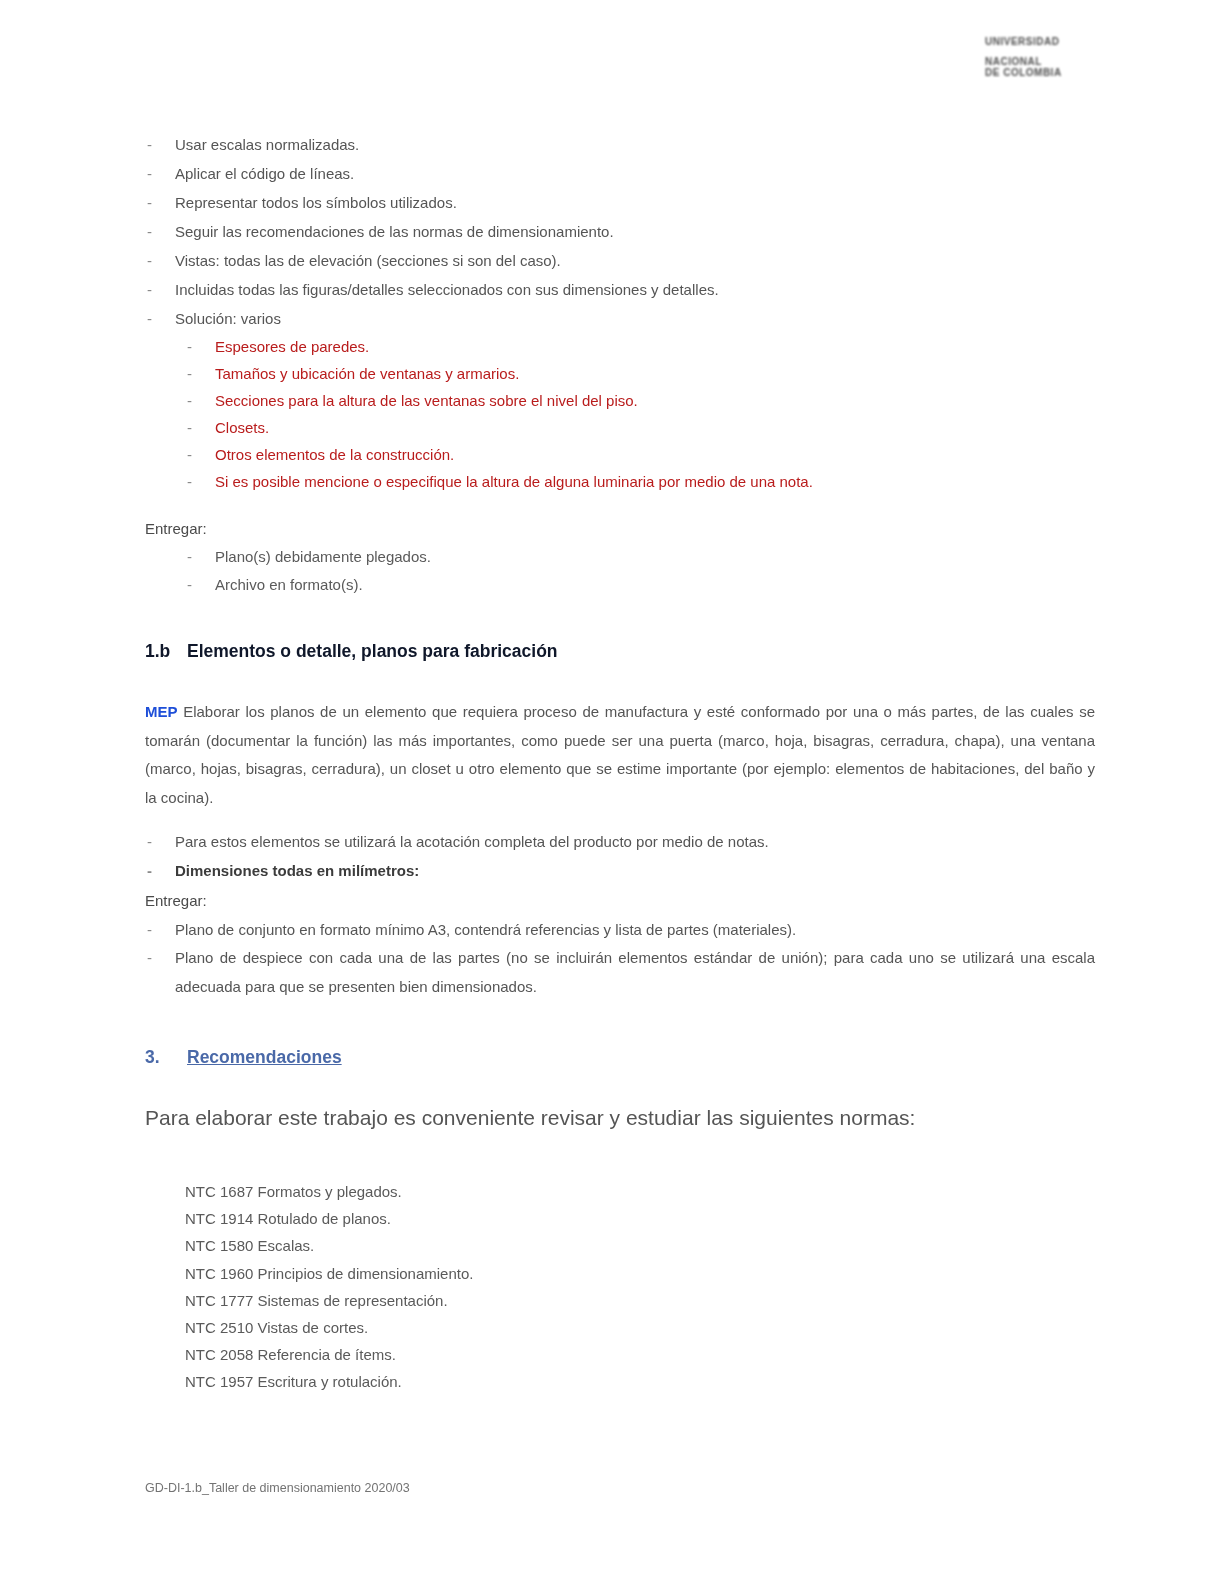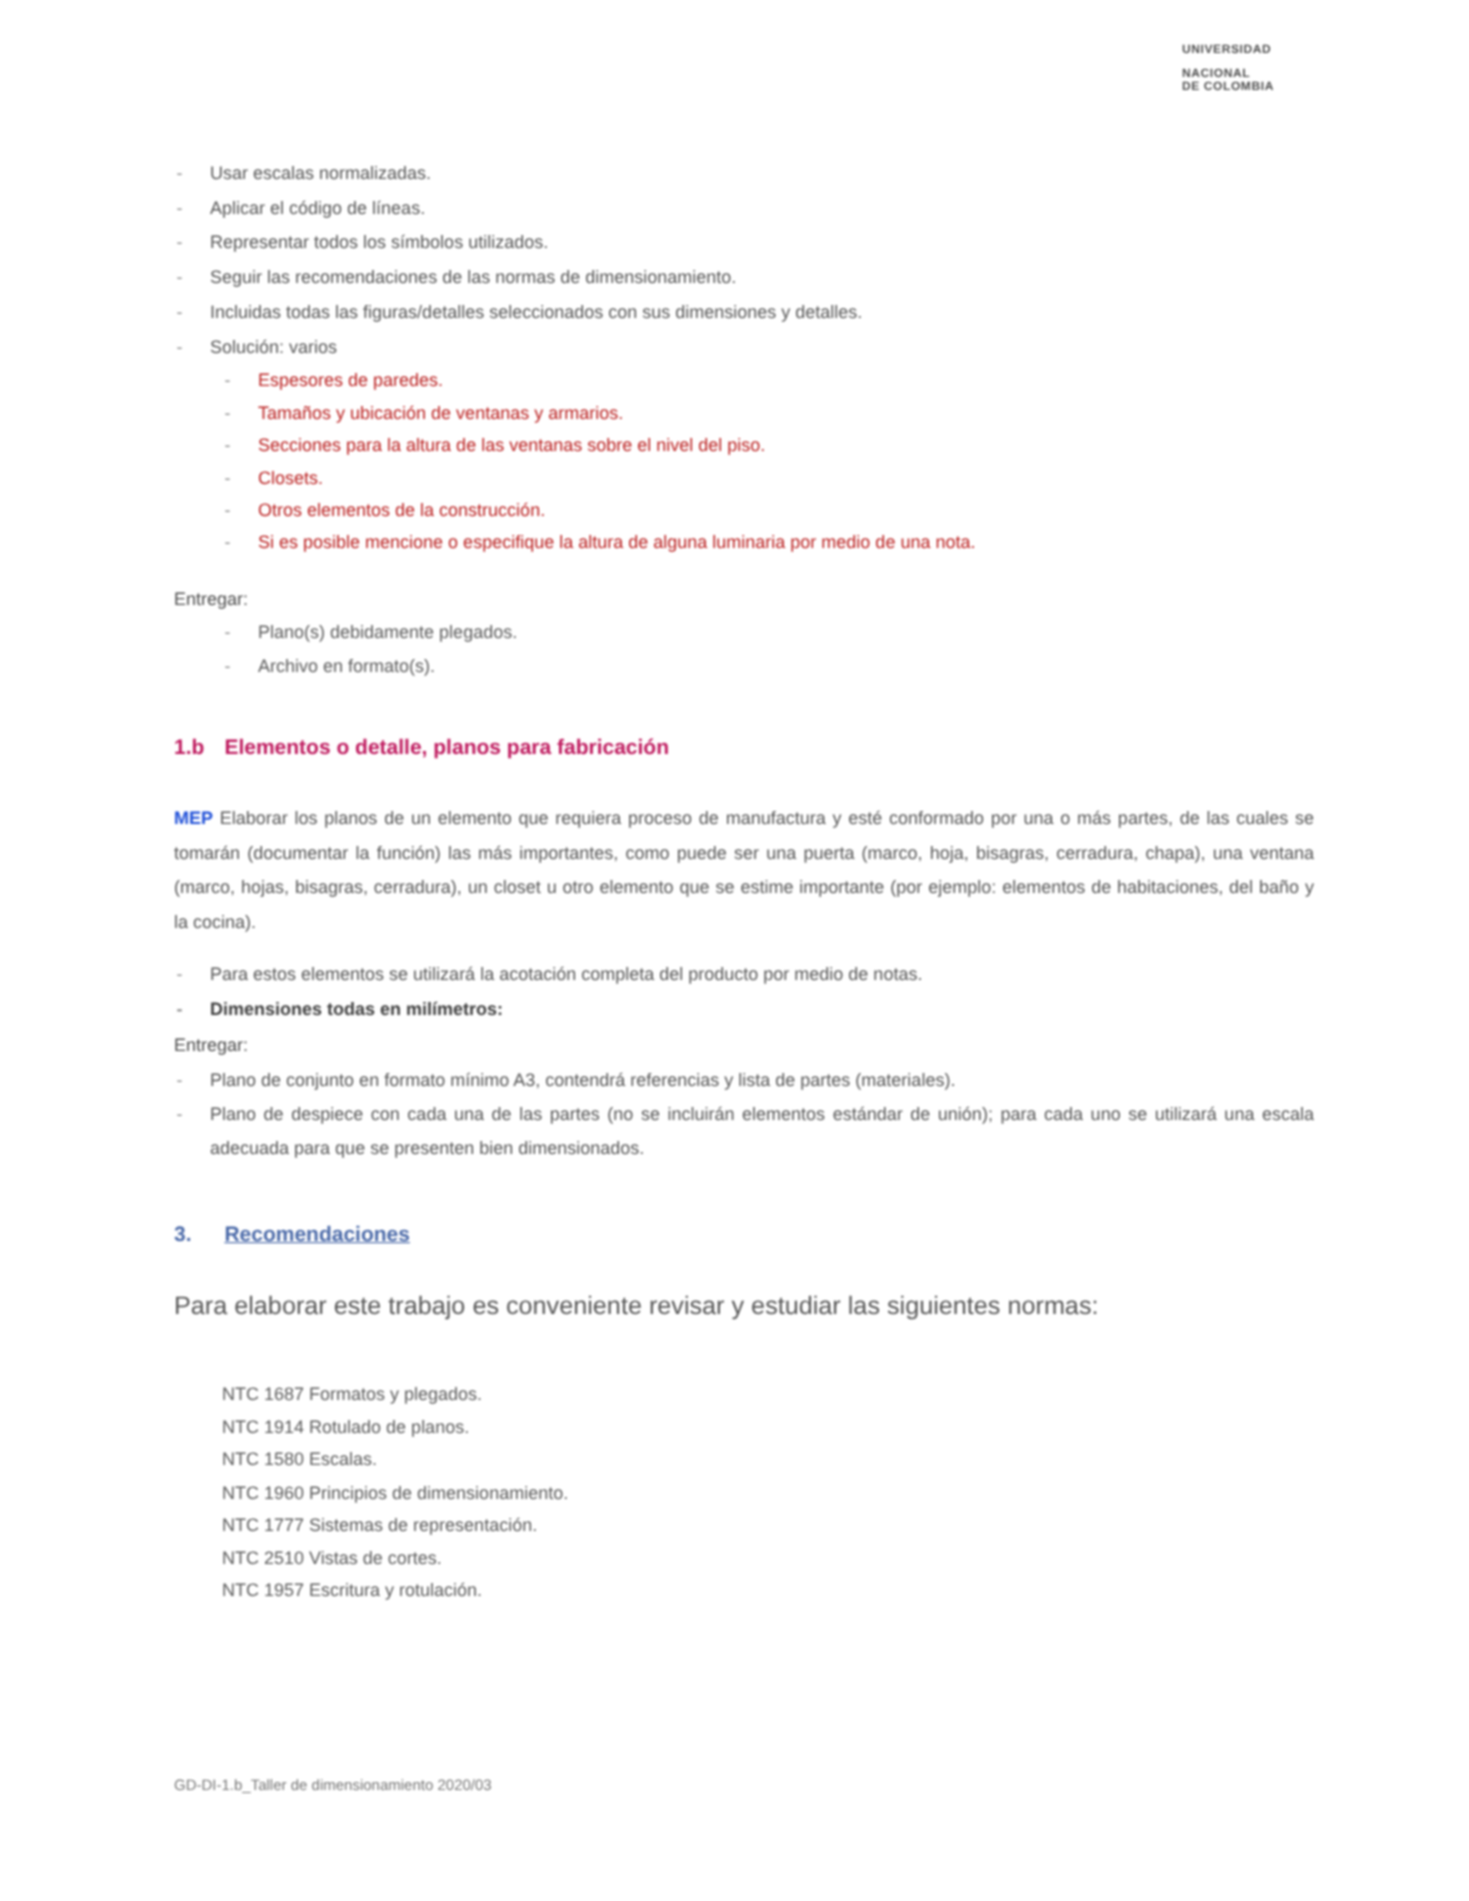--- a/index.html
+++ b/index.html
@@ -39,21 +39,21 @@
   .sub-list > li{position:relative;padding-left:30px;}
   .sub-list > li::before{content:"-";position:absolute;left:2px;color:#8a8a8a;}
   .entregar{margin-top:20px;font-size:15px;line-height:28px;color:#4a4a4a;}
   .entregar-list{margin-left:40px;font-size:15px;line-height:28px;color:#5a5a5a;}
   .entregar-list > li{position:relative;padding-left:30px;}
   .entregar-list > li::before{content:"-";position:absolute;left:2px;color:#8a8a8a;}
   
   .h-1b{
     margin-top:42px;
     font-size:17.5px;font-weight:bold;
-    color:#be185d;
+    color:#0f172a;
   }
   .h-1b .hnum{display:inline-block;min-width:42px;}
   .h-3{
     margin-top:46px;
     font-size:17.5px;font-weight:bold;
     color:#4a69a8;
   }
   .h-3 .hnum{display:inline-block;min-width:42px;text-decoration:none;}
   .h-3 .htitle{text-decoration:underline;}
   
@@ -93,20 +93,21 @@
     <div class="l3">DE COLOMBIA</div>
   </div>
 
   <div class="doc">
 
     <ul class="main-list">
       <li>Usar escalas normalizadas.</li>
       <li>Aplicar el código de líneas.</li>
       <li>Representar todos los símbolos utilizados.</li>
       <li>Seguir las recomendaciones de las normas de dimensionamiento.</li>
+      <li>Vistas: todas las de elevación (secciones si son del caso).</li>
       <li>Incluidas todas las figuras/detalles seleccionados con sus dimensiones y detalles.</li>
       <li>Solución: varios</li>
     </ul>
 
     <ul class="sub-list">
       <li>Espesores de paredes.</li>
       <li>Tamaños y ubicación de ventanas y armarios.</li>
       <li>Secciones para la altura de las ventanas sobre el nivel del piso.</li>
       <li>Closets.</li>
       <li>Otros elementos de la construcción.</li>
@@ -142,20 +143,21 @@
 
     <p class="intro">Para elaborar este trabajo es conveniente revisar y estudiar las siguientes normas:</p>
 
     <ul class="normas">
       <li>NTC 1687 Formatos y plegados.</li>
       <li>NTC 1914 Rotulado de planos.</li>
       <li>NTC 1580 Escalas.</li>
       <li>NTC 1960 Principios de dimensionamiento.</li>
       <li>NTC 1777 Sistemas de representación.</li>
       <li>NTC 2510 Vistas de cortes.</li>
+      <li>NTC 2058 Referencia de ítems.</li>
       <li>NTC 1957 Escritura y rotulación.</li>
     </ul>
 
   </div>
 
   <div class="footer">GD-DI-1.b_Taller de dimensionamiento 2020/03</div>
 
 </div>
 
 </body></html>

